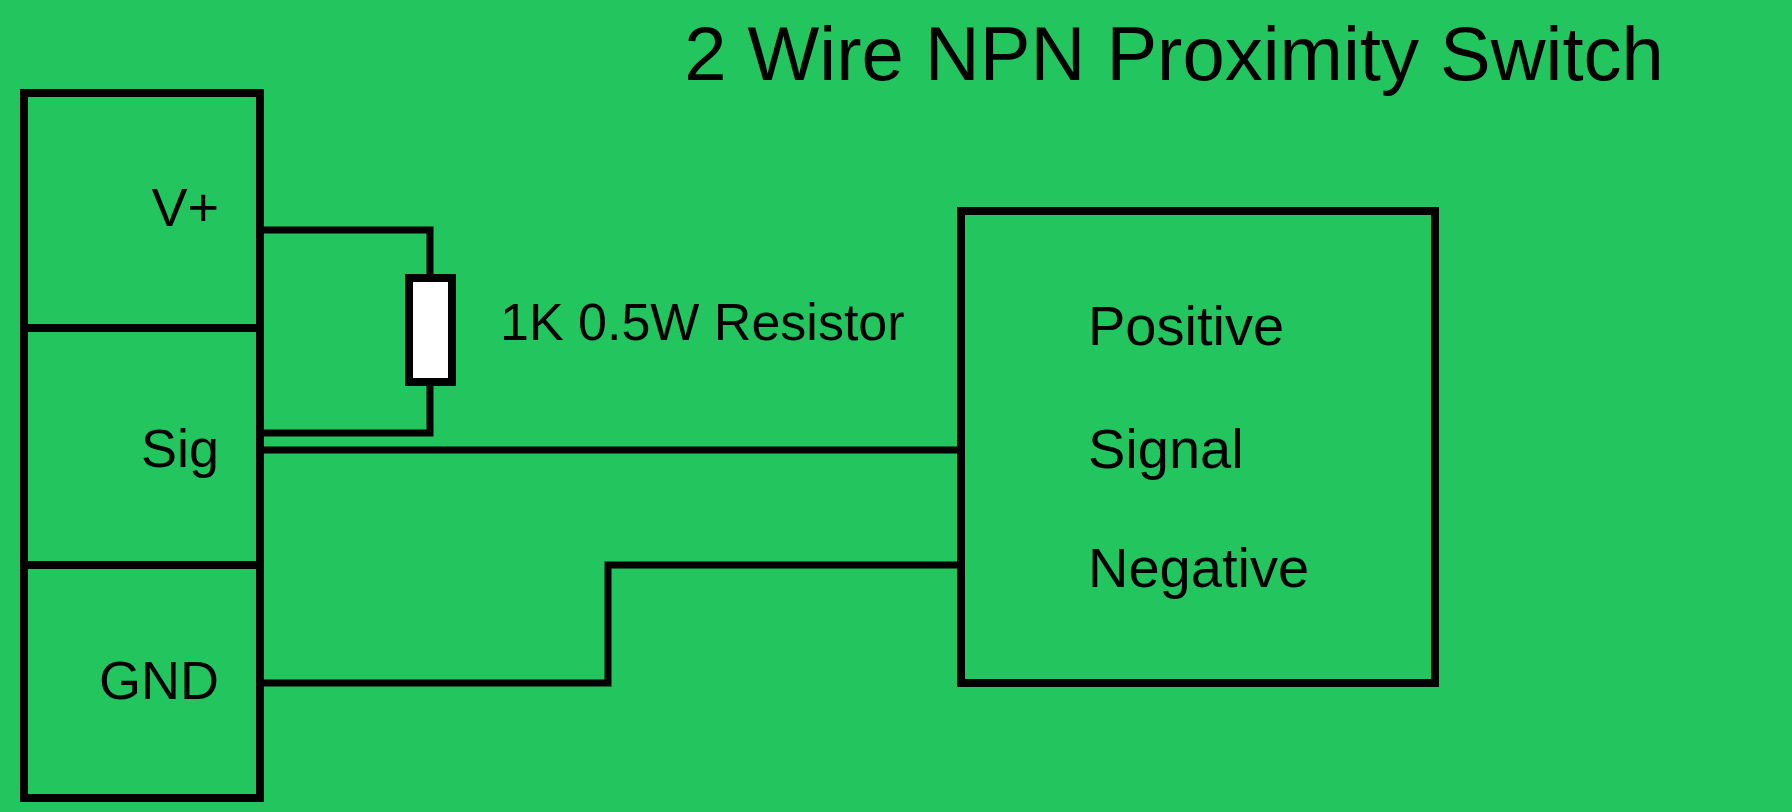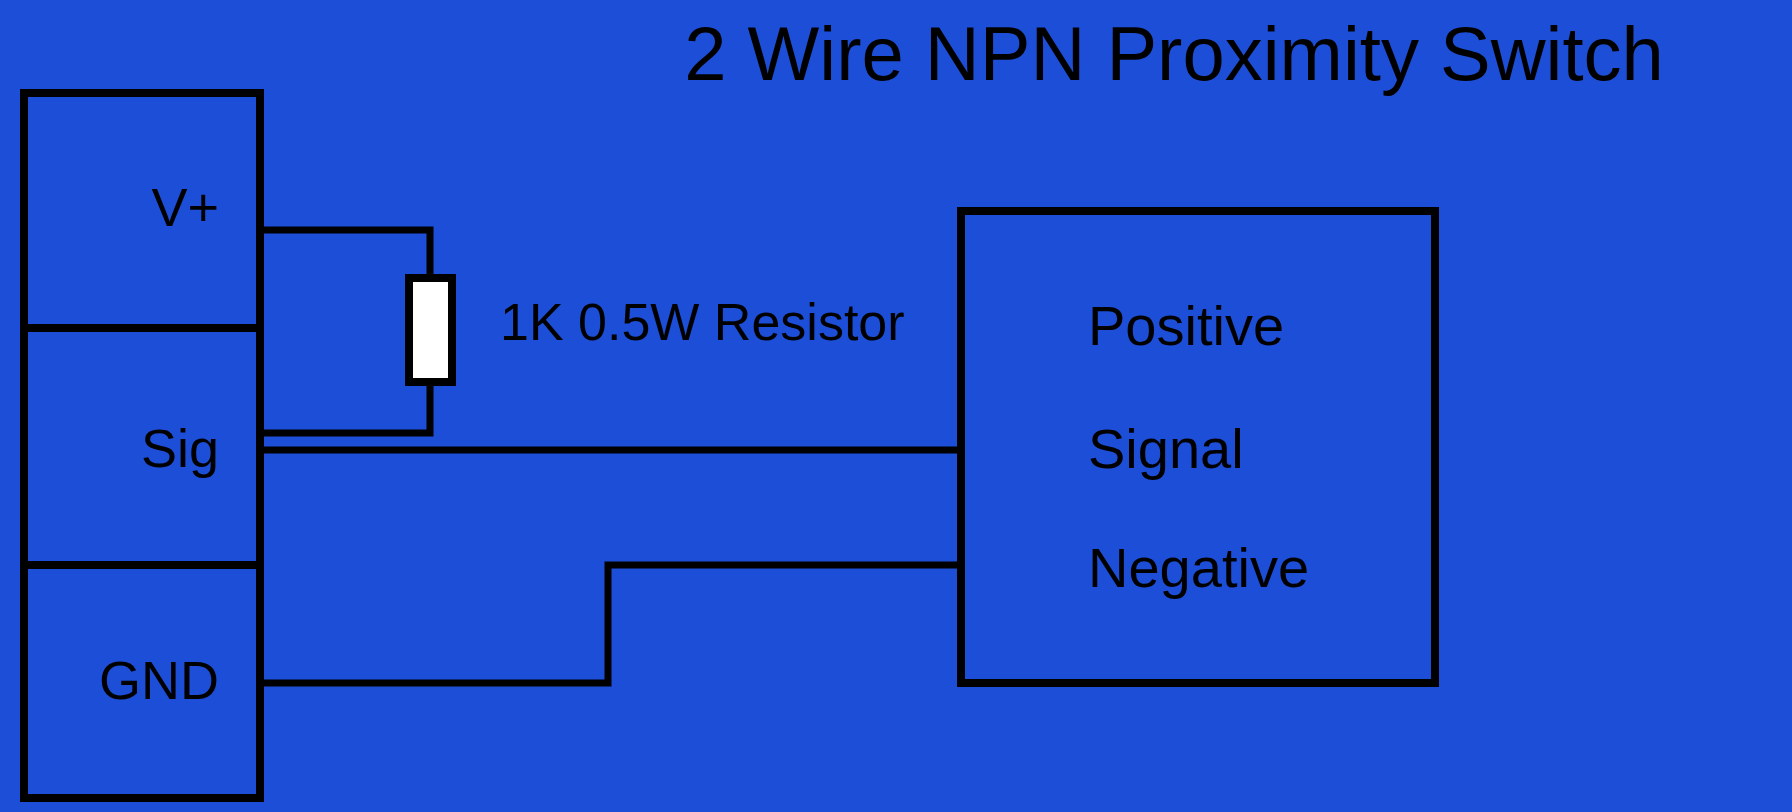--- a/index.html
+++ b/index.html
@@ -4,21 +4,21 @@
 <style>
   html, body {
     margin: 0;
     padding: 0;
     background: #ffffff;
   }
   .canvas {
     position: relative;
     width: 1792px;
     height: 812px;
-    background: #1d4ed8;
+    background: #22c55e;
     overflow: hidden;
   }
   svg.diagram {
     position: absolute;
     left: 0;
     top: 0;
     width: 1792px;
     height: 812px;
     font-family: "Liberation Sans", sans-serif;
   }

